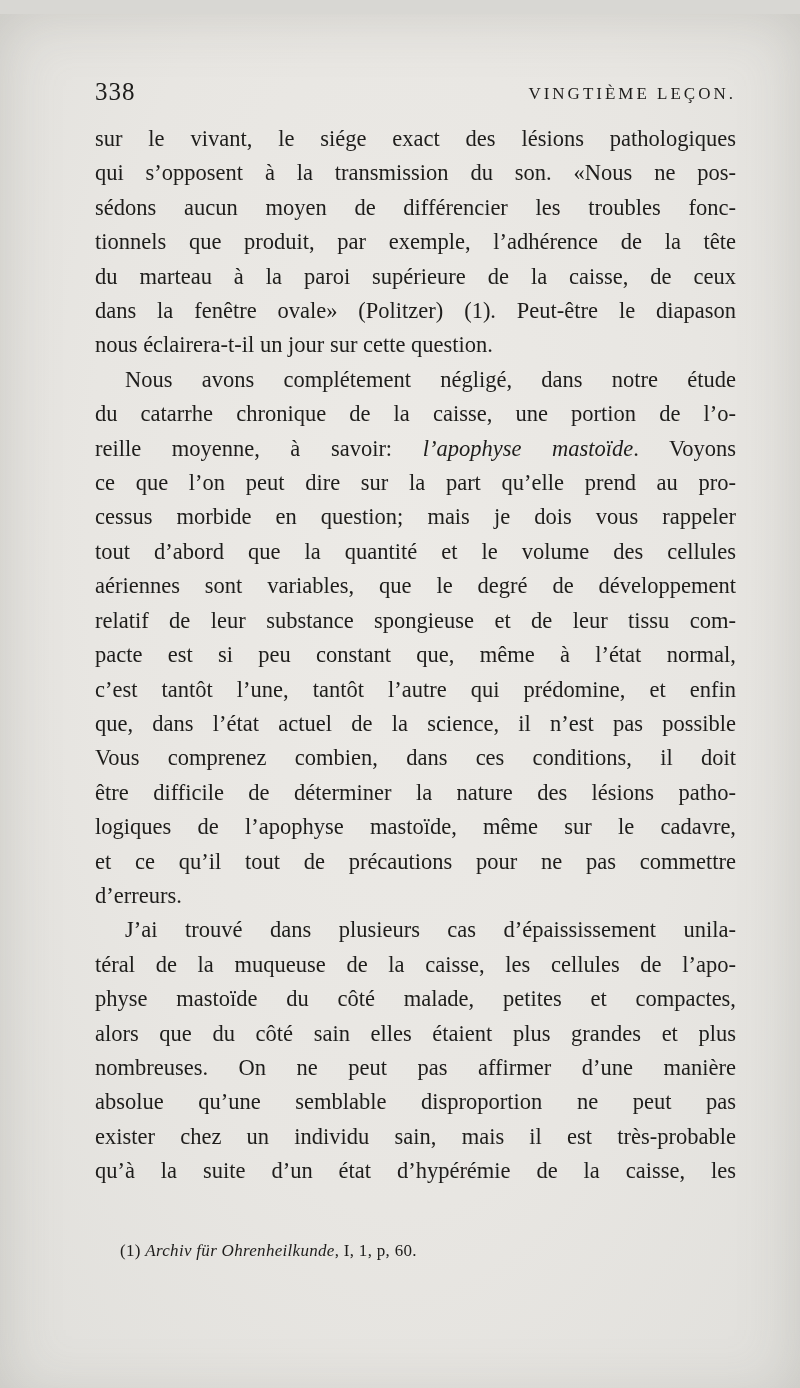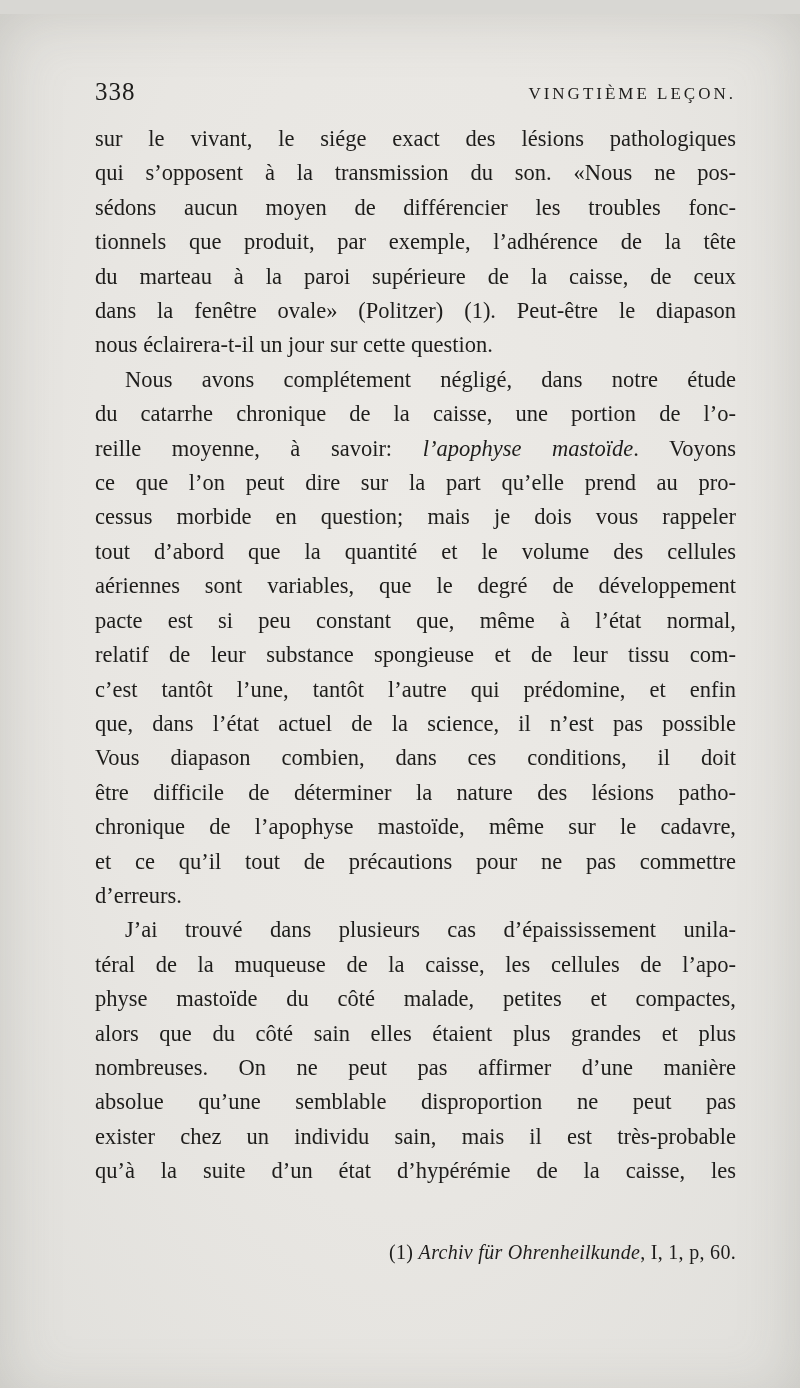--- a/index.html
+++ b/index.html
@@ -55,24 +55,23 @@
     text-align-last: justify;
   }
   .line-last {
     text-align-last: left;
   }
   .first-line {
     text-indent: 30px;
   }
   .footnote {
     margin-top: 52px;
-    font-size: 20px;
+    font-size: 17px;
     padding-left: 25px;
     letter-spacing: 0.3px;
-    text-align: right;
   }
   i { font-style: italic; }
 </style>
 </head>
 <body>
 
 <div class="page">
   <div class="content">
     <div class="page-header">
       <span class="page-number">338</span>
@@ -89,27 +88,27 @@
           <div class="line line-last">nous éclairera-t-il un jour sur cette question.</div>
         </div>
         <div class="paragraph">
           <div class="line first-line">Nous avons complétement négligé, dans notre étude</div>
           <div class="line">du catarrhe chronique de la caisse, une portion de l’o-</div>
           <div class="line">reille moyenne, à savoir: <i>l’apophyse mastoïde</i>. Voyons</div>
           <div class="line">ce que l’on peut dire sur la part qu’elle prend au pro-</div>
           <div class="line">cessus morbide en question; mais je dois vous rappeler</div>
           <div class="line">tout d’abord que la quantité et le volume des cellules</div>
           <div class="line">aériennes sont variables, que le degré de développement</div>
+          <div class="line">relatif de leur substance spongieuse et de leur tissu com-</div>
           <div class="line">pacte est si peu constant que, même à l’état normal,</div>
-          <div class="line">relatif de leur substance spongieuse et de leur tissu com-</div>
           <div class="line">c’est tantôt l’une, tantôt l’autre qui prédomine, et enfin</div>
           <div class="line">que, dans l’état actuel de la science, il n’est pas possible</div>
-          <div class="line">Vous diapason combien, dans ces conditions, il doit</div>
+          <div class="line">Vous comprenez combien, dans ces conditions, il doit</div>
           <div class="line">être difficile de déterminer la nature des lésions patho-</div>
-          <div class="line">chronique de l’apophyse mastoïde, même sur le cadavre,</div>
+          <div class="line">logiques de l’apophyse mastoïde, même sur le cadavre,</div>
           <div class="line">et ce qu’il tout de précautions pour ne pas commettre</div>
           <div class="line line-last">d’erreurs.</div>
         </div>
         <div class="paragraph">
           <div class="line first-line">J’ai trouvé dans plusieurs cas d’épaississement unila-</div>
           <div class="line">téral de la muqueuse de la caisse, les cellules de l’apo-</div>
           <div class="line">physe mastoïde du côté malade, petites et compactes,</div>
           <div class="line">alors que du côté sain elles étaient plus grandes et plus</div>
           <div class="line">nombreuses. On ne peut pas affirmer d’une manière</div>
           <div class="line">absolue qu’une semblable disproportion ne peut pas</div>

